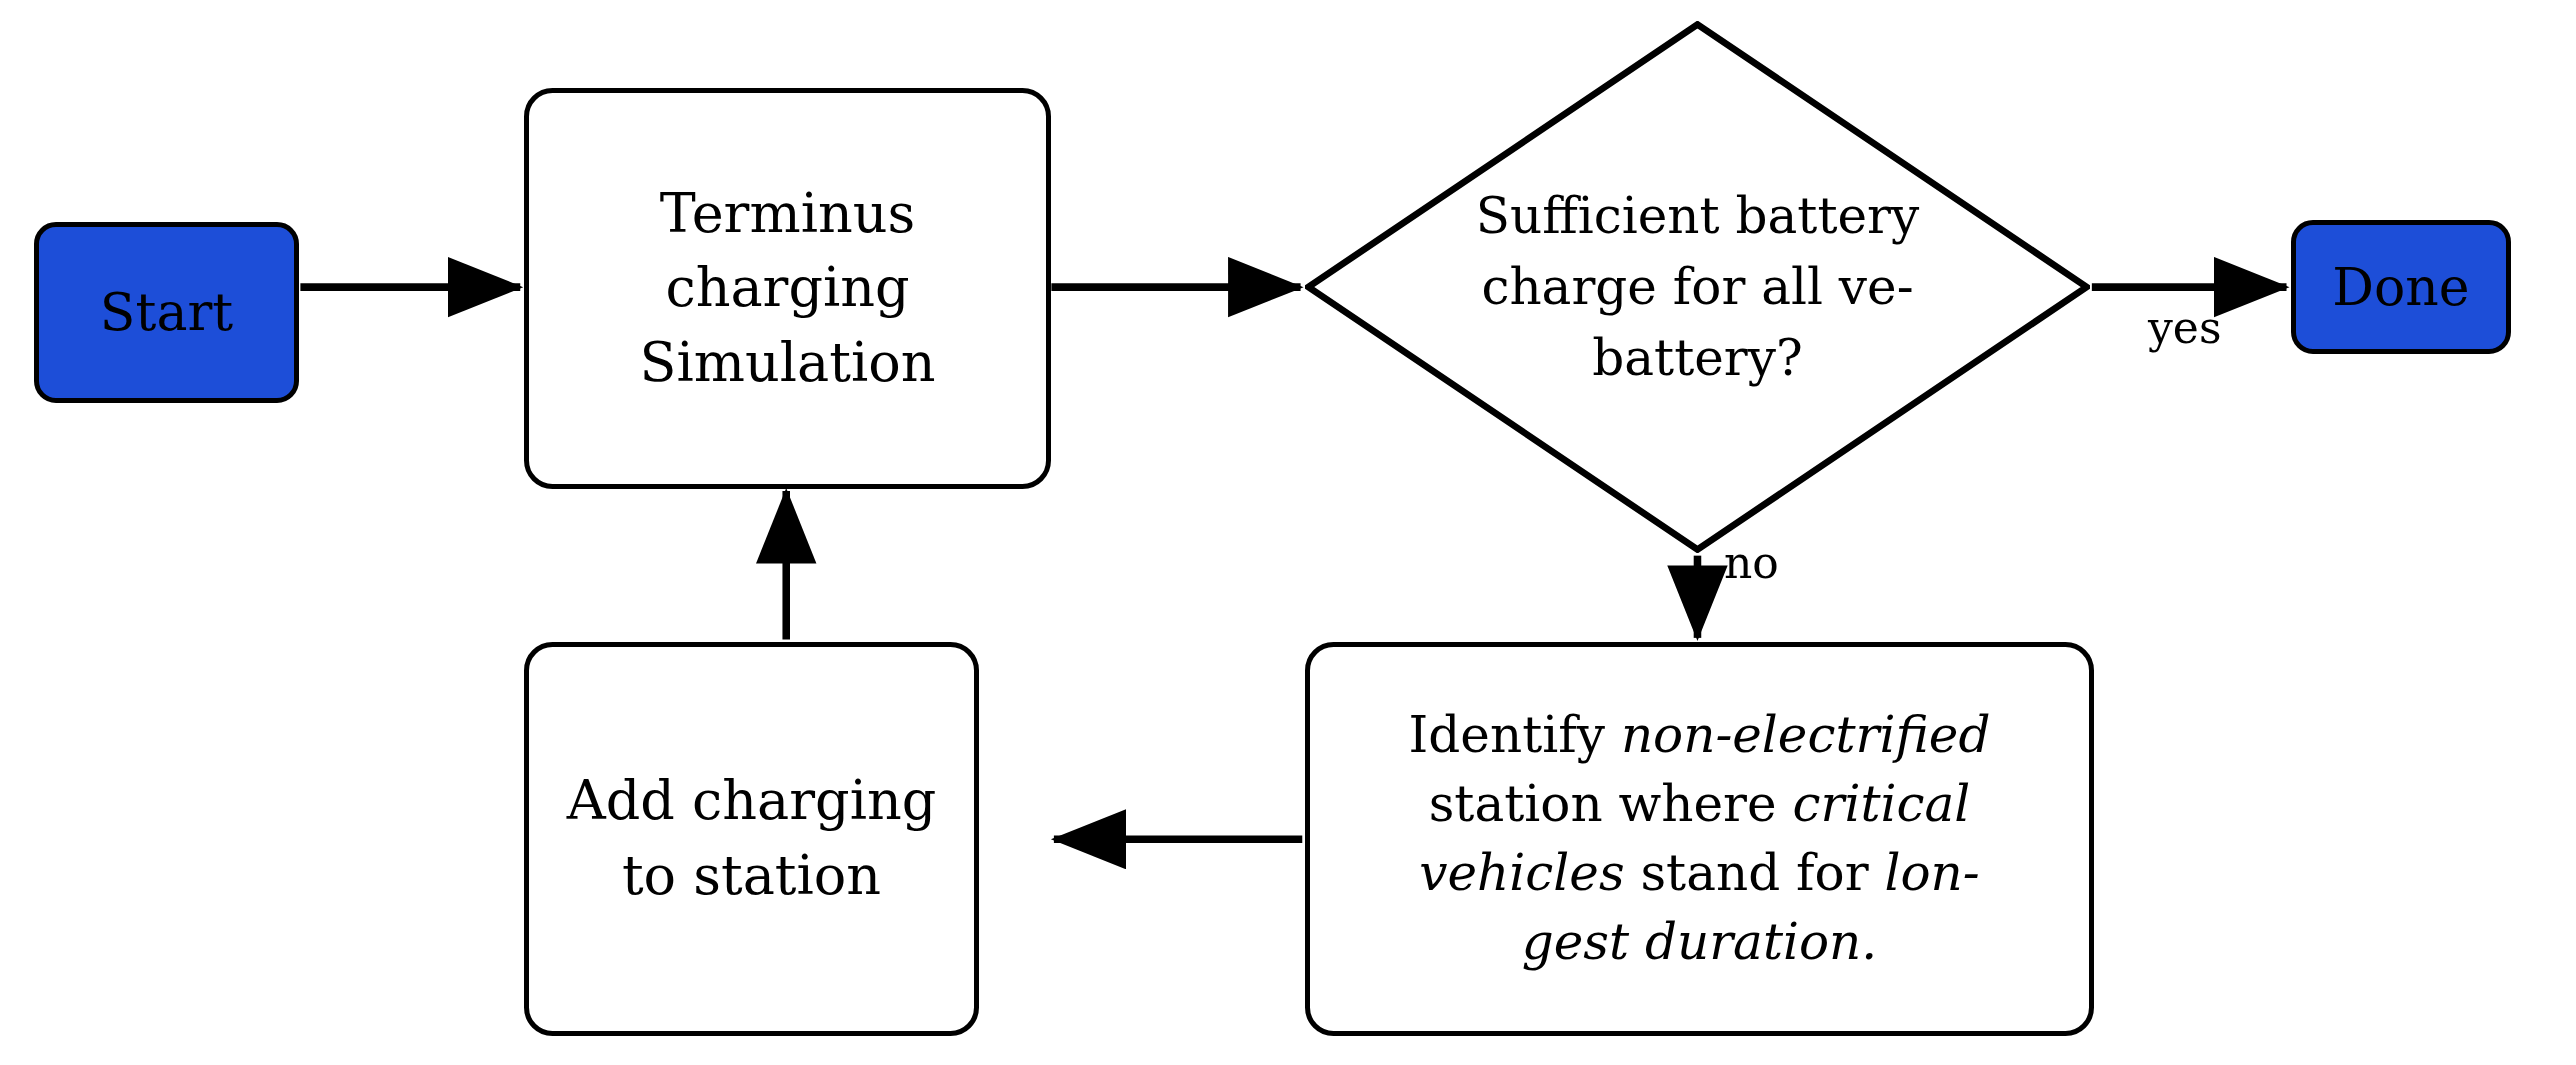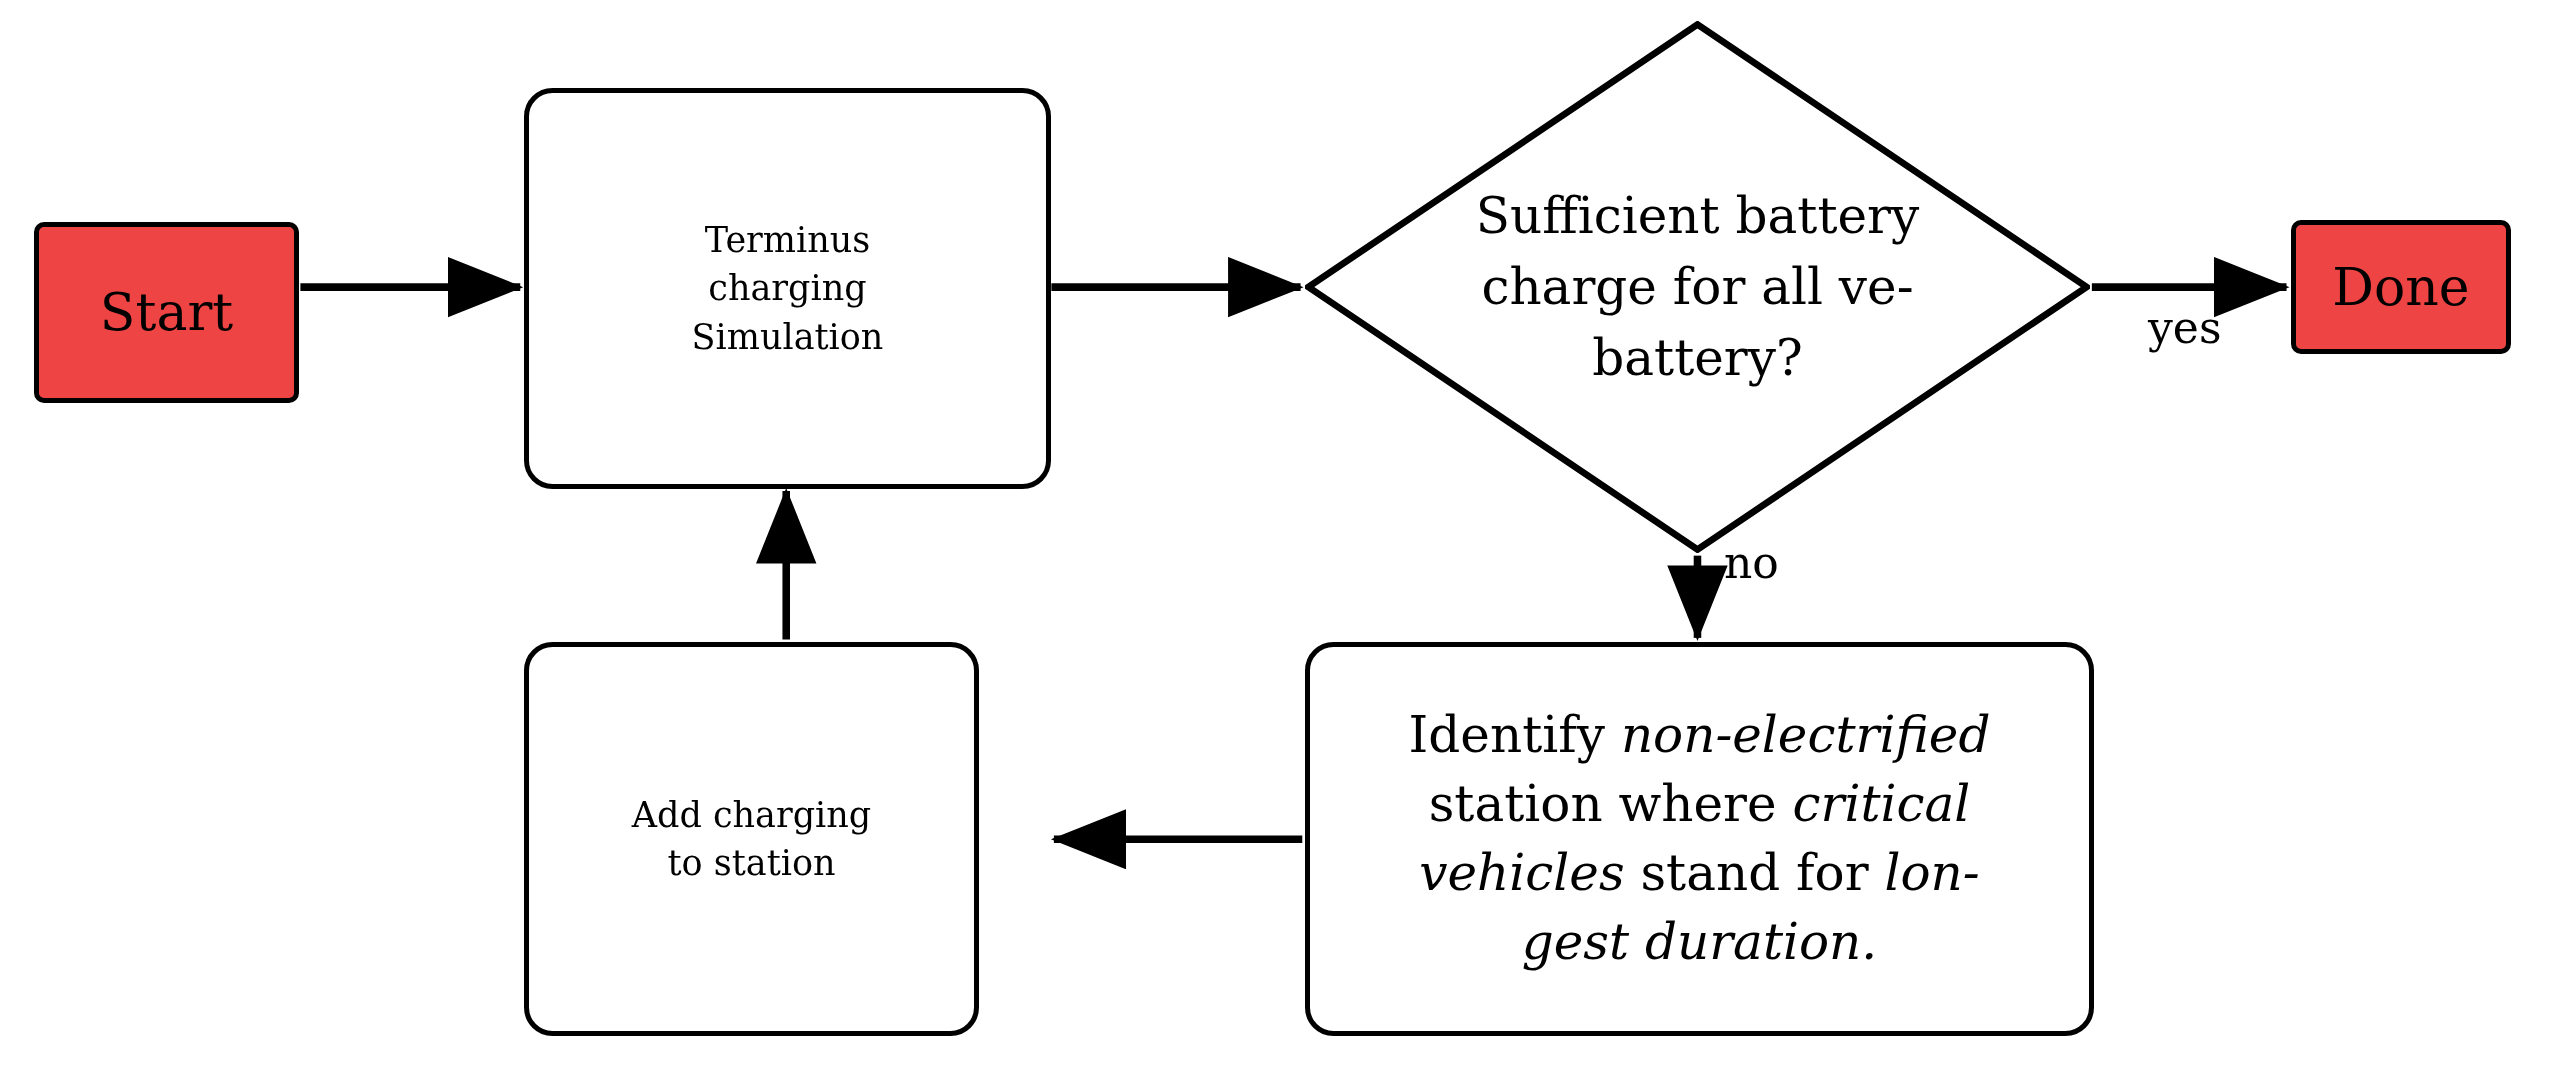--- a/index.html
+++ b/index.html
@@ -29,40 +29,40 @@
   .node {
     position: absolute;
     box-sizing: border-box;
     display: flex;
     align-items: center;
     justify-content: center;
     text-align: center;
     color: #000000;
   }
   .node-terminal {
-    background: #ef4444;
+    background: #1d4ed8;
     border: 5.9px solid #000000;
-    border-radius: 10px;
+    border-radius: 22px;
   }
   .node-process {
     background: #ffffff;
     border: 5.9px solid #000000;
     border-radius: 28.5px;
   }
   .node-inner {
     width: 100%;
     padding: 0 15px;
     box-sizing: border-box;
   }
   .lbl-start, .lbl-done {
     font-size: 52px;
     line-height: 1.12;
   }
   .lbl-terminus, .lbl-addcharge {
-    font-size: 35px;
+    font-size: 54px;
     line-height: 1.38;
   }
   .lbl-identify {
     font-size: 50px;
     line-height: 1.38;
   }
   .lbl-identify em {
     font-style: italic;
   }
   .decision-wrap {

